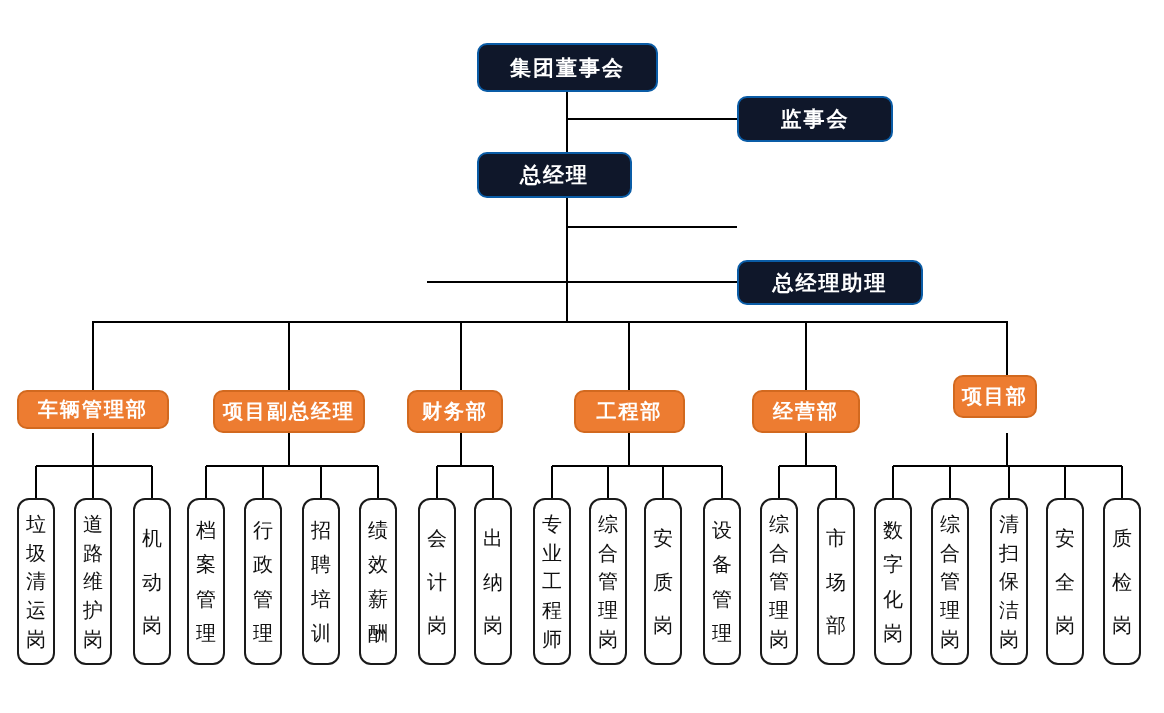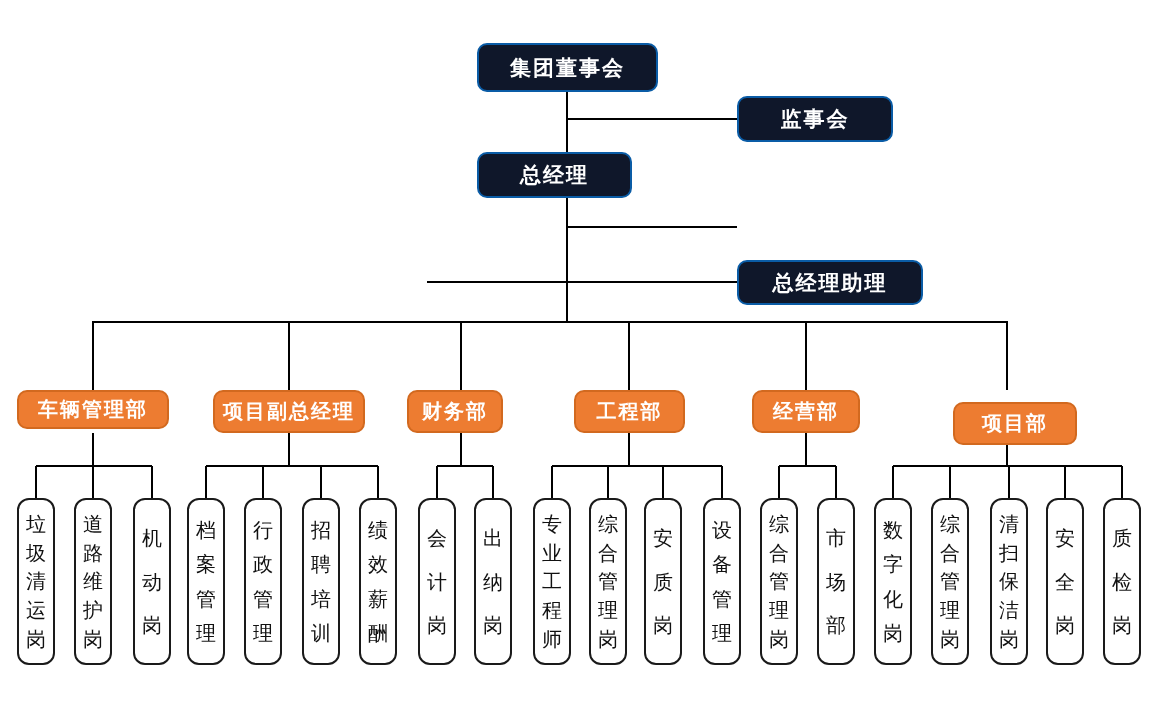--- a/index.html
+++ b/index.html
@@ -120,21 +120,21 @@
   </div>
   <div class="node orange" style="left:407px;top:390px;width:96px;height:43px">
     <span>财务部</span>
   </div>
   <div class="node orange" style="left:574px;top:390px;width:111px;height:43px">
     <span>工程部</span>
   </div>
   <div class="node orange" style="left:752px;top:390px;width:108px;height:43px">
     <span>经营部</span>
   </div>
-  <div class="node orange" style="left:953px;top:402px;width:124px;height:43px">
+  <div class="node orange" style="left:953px;top:375px;width:84px;height:43px">
     <span>项目部</span>
   </div>
 
   <div class="pos" style="left:17px">
       <span>垃</span>
       <span>圾</span>
       <span>清</span>
       <span>运</span>
       <span>岗</span>
     </div>

